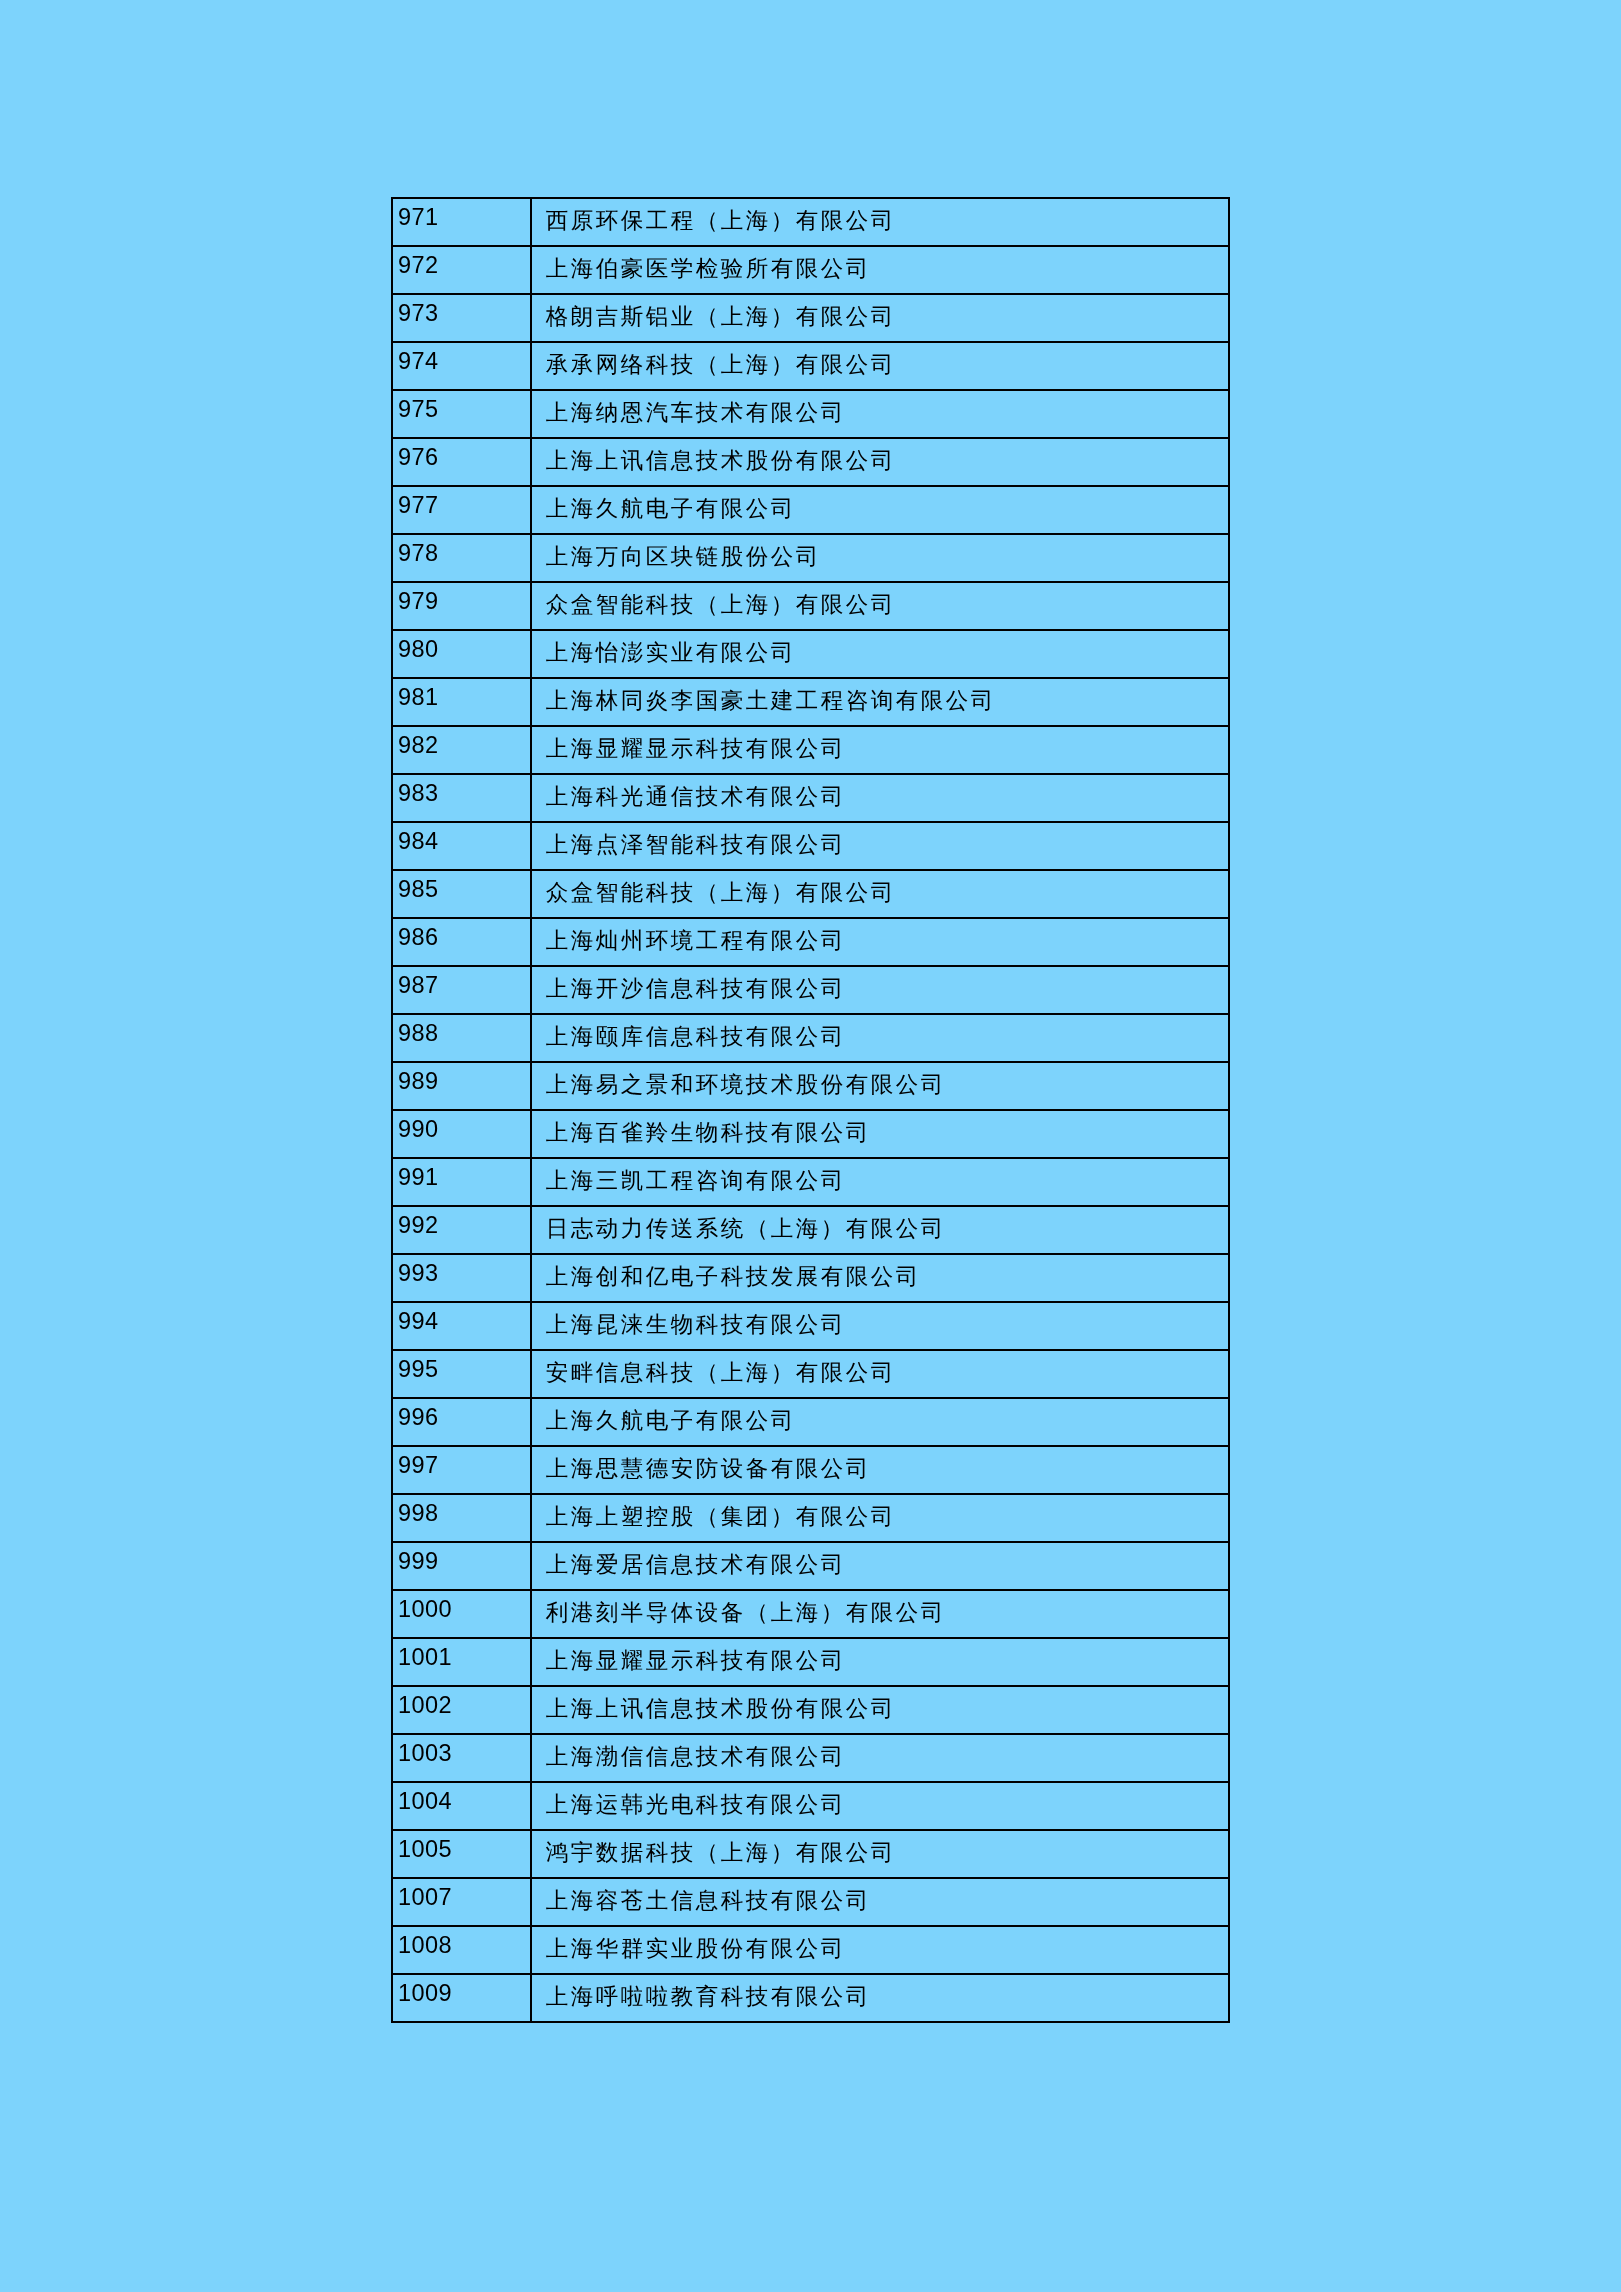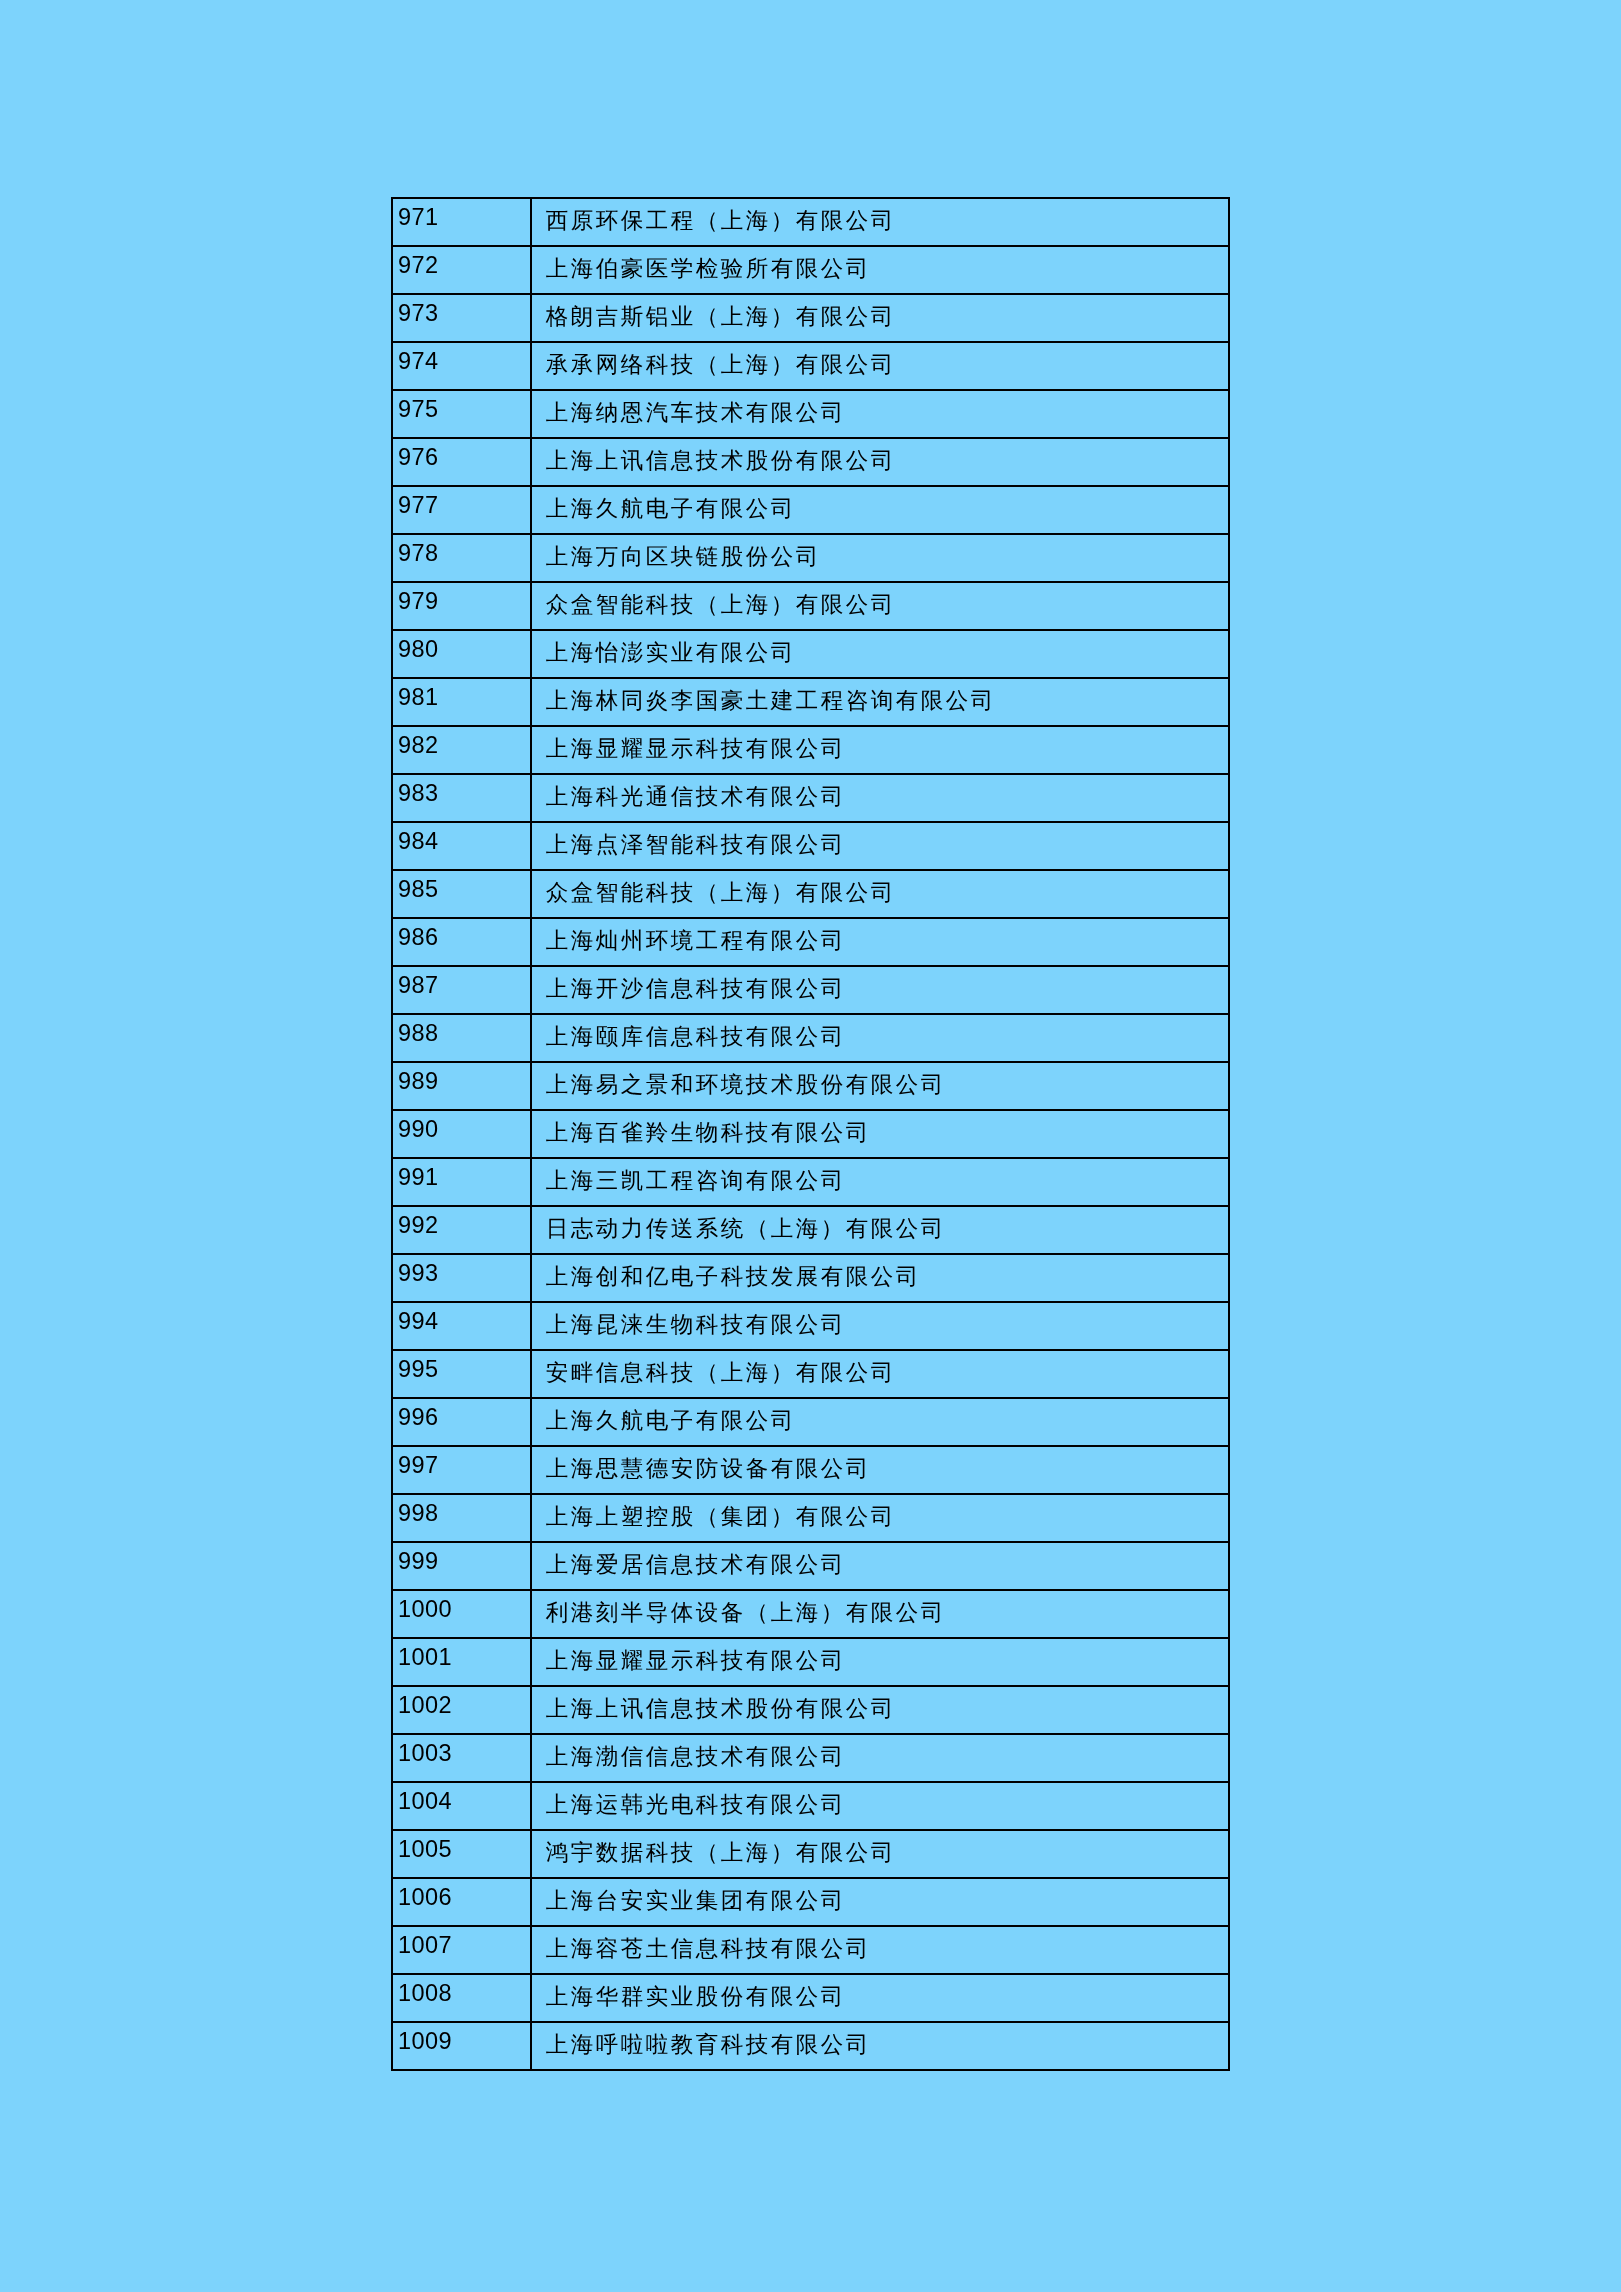--- a/index.html
+++ b/index.html
@@ -188,24 +188,20 @@
   </tr>
         <tr>
     <td class="num-cell">1004</td>
     <td class="name-cell">上海运韩光电科技有限公司</td>
   </tr>
         <tr>
     <td class="num-cell">1005</td>
     <td class="name-cell">鸿宇数据科技（上海）有限公司</td>
   </tr>
         <tr>
-    <td class="num-cell">1006</td>
-    <td class="name-cell">上海台安实业集团有限公司</td>
-  </tr>
-        <tr>
     <td class="num-cell">1007</td>
     <td class="name-cell">上海容苍土信息科技有限公司</td>
   </tr>
         <tr>
     <td class="num-cell">1008</td>
     <td class="name-cell">上海华群实业股份有限公司</td>
   </tr>
         <tr>
     <td class="num-cell">1009</td>
     <td class="name-cell">上海呼啦啦教育科技有限公司</td>

